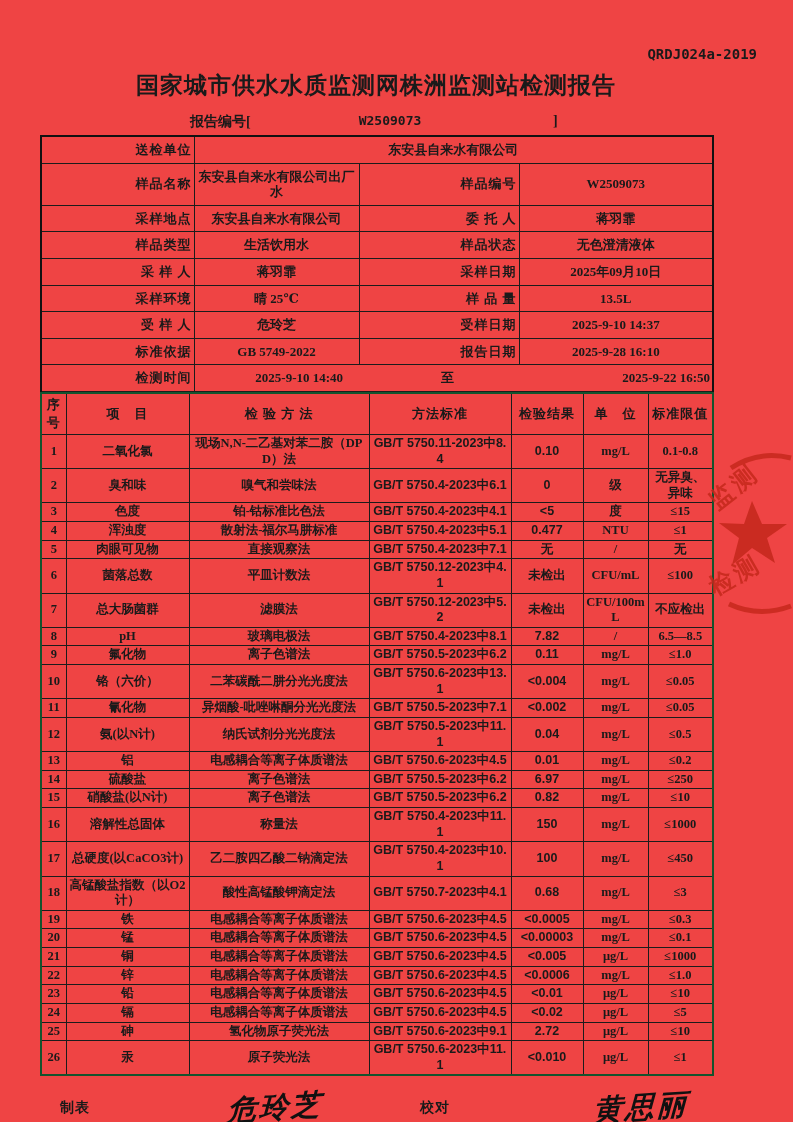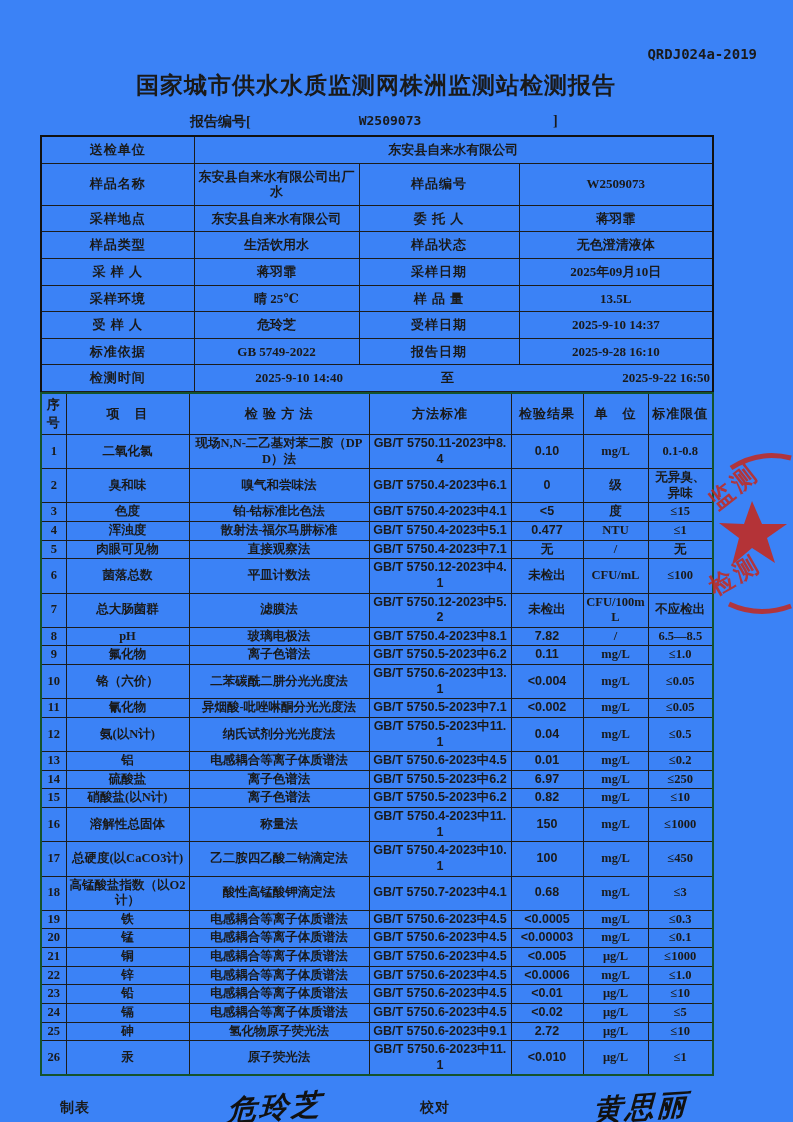--- a/index.html
+++ b/index.html
@@ -1,19 +1,19 @@
 <!DOCTYPE html>
 <html><head>
 <meta charset="utf-8">
 <style>
   html,body{margin:0;padding:0;background:#e8e8e8;}
   .page{
     position:relative;
     width:793px;height:1122px;
-    background:#3b82f6;
+    background:#ef4444;
     overflow:hidden;
     font-family:"Liberation Serif","DejaVu Serif",serif;
     color:#1a1a1a;
     box-sizing:border-box;
   }
   .content{position:absolute;left:40px;top:40px;width:672px;}
   .form-code{
     position:absolute;top:46px;right:36px;
     font-family:"DejaVu Sans Mono","Liberation Mono",monospace;
     font-size:14px;font-weight:bold;letter-spacing:0px;
@@ -28,21 +28,21 @@
   .report-no-line .num{position:absolute;left:265px;top:2px;width:170px;text-align:center;font-family:"DejaVu Sans Mono","Liberation Mono",monospace;font-size:13px;}
   .report-no-line .close-br{position:absolute;left:513px;top:2px;}
 
   table{border-collapse:collapse;table-layout:fixed;width:672px;}
   td,th{border:1px solid #1c1c1c;overflow:hidden;}
   .info-table{border:2px solid #111;border-bottom-width:1px;}
   .info-table td{
     font-size:13px;text-align:center;vertical-align:middle;
     padding:5px 2px;line-height:1.2;
   }
-  .info-table .lbl{font-weight:bold;letter-spacing:1px;}
+  .info-table .lbl{font-weight:bold;letter-spacing:1px;text-align:right;}
   .info-table .val{font-weight:bold;}
   .time-flex{display:flex;align-items:center;width:100%;}
   .time-flex .t-from{flex:0 0 40%;text-align:center;}
   .time-flex .t-zhi{flex:0 0 18%;text-align:center;}
   .time-flex .t-to{flex:0 0 42%;text-align:right;}
 
   .results-table{border:2px solid #14532d;}
   .results-table th{
     font-size:13px;font-weight:bold;padding:2px 1px;letter-spacing:1px;
   }

